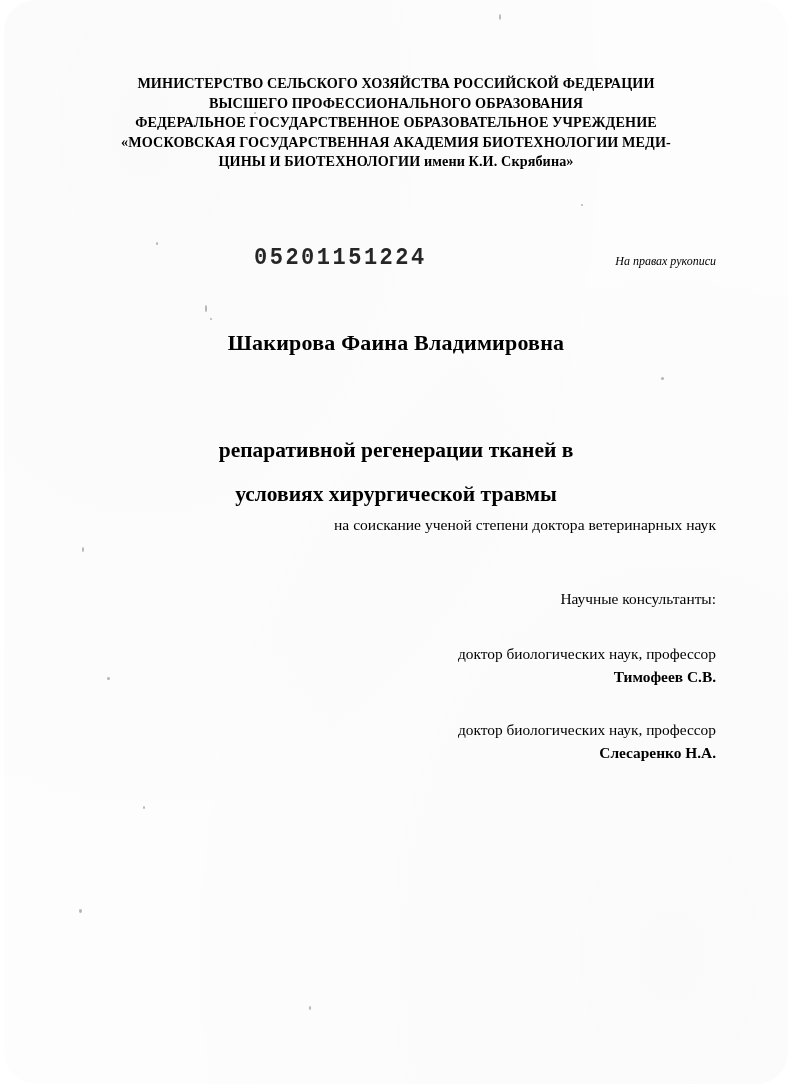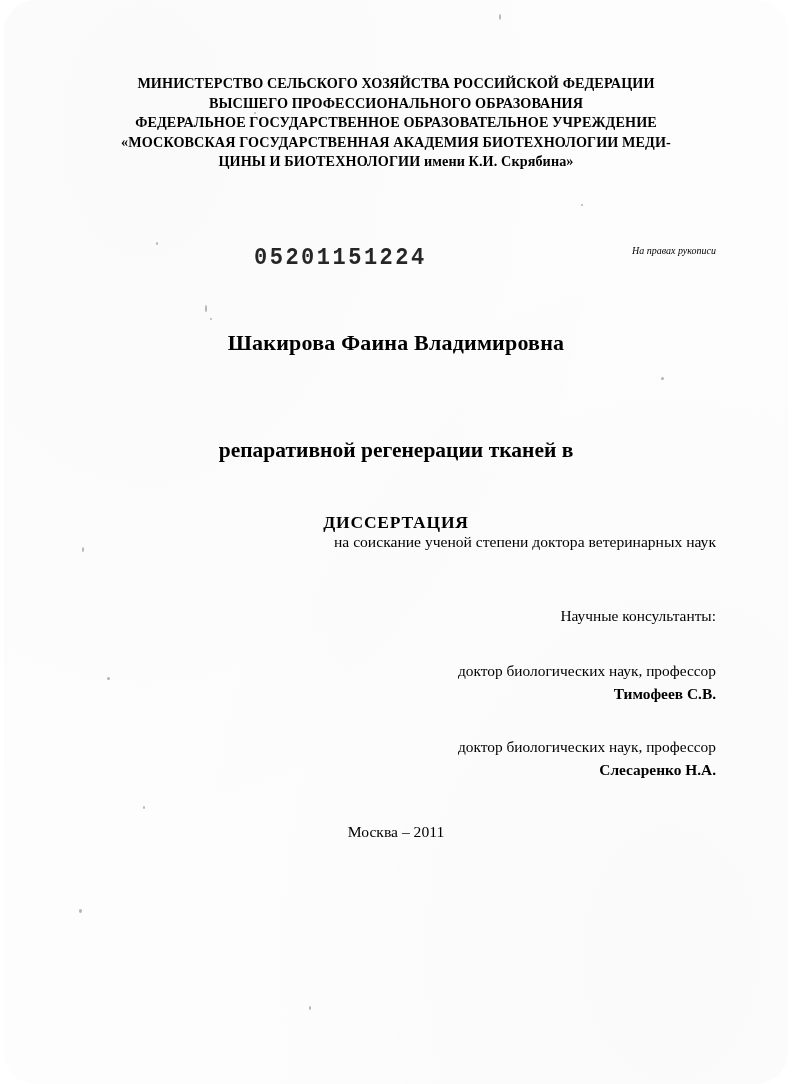--- a/index.html
+++ b/index.html
@@ -78,23 +78,23 @@
     font-size: 22px;
     font-weight: bold;
     letter-spacing: 2.5px;
     color: #141414;
     opacity: 0.92;
     transform: scaleY(1.05);
   }
   .manuscript-note {
     position: absolute;
     right: 0;
-    top: 5px;
+    top: 14px;
     font-style: italic;
-    font-size: 10px;
+    font-size: 12px;
   }
 
   
   .author {
     text-align: center;
     font-weight: bold;
     font-size: 22px;
     margin-top: 30px;
     letter-spacing: 0.2px;
   }
@@ -197,36 +197,35 @@
 
     <div class="stamp-row">
       <span class="stamp-number">05201151224</span>
       <span class="manuscript-note">На правах рукописи</span>
     </div>
 
     <div class="author">Шакирова Фаина Владимировна</div>
 
     <div class="title">
       <span class="ln">репаративной регенерации тканей в</span>
-    </div>
-
-
-    <div class="diss-word">ДИССЕРТАЦИЯ</div>
+      <span class="ln">условиях хирургической травмы</span>
+    </div>
+
+
     <div class="diss-sub">на соискание ученой степени доктора ветеринарных наук</div>
 
     <div class="consultants">
       <span class="consultants-heading">Научные консультанты:</span>
 
       <span class="consultant">
         <span class="degree">доктор биологических наук, профессор</span>
         <span class="person">Тимофеев С.В.</span>
       </span>
 
       <span class="consultant">
         <span class="degree">доктор биологических наук, профессор</span>
         <span class="person">Слесаренко Н.А.</span>
       </span>
     </div>
 
-    <div class="place-year">Москва – 2011</div>
 
   </div>
 </div>
 
 </body></html>

